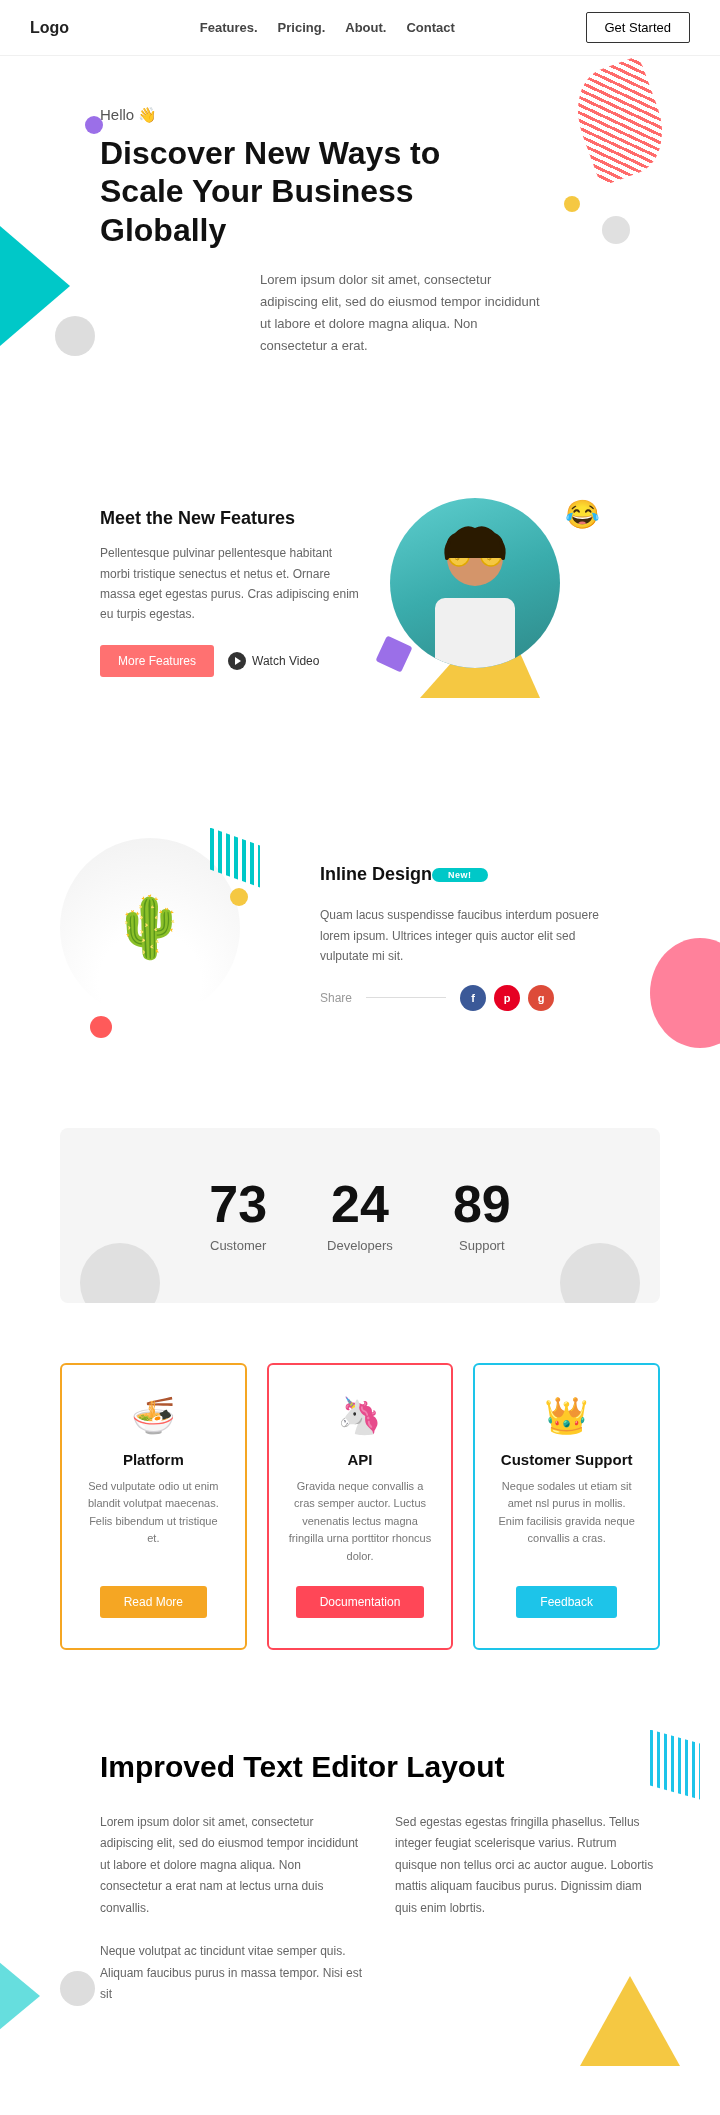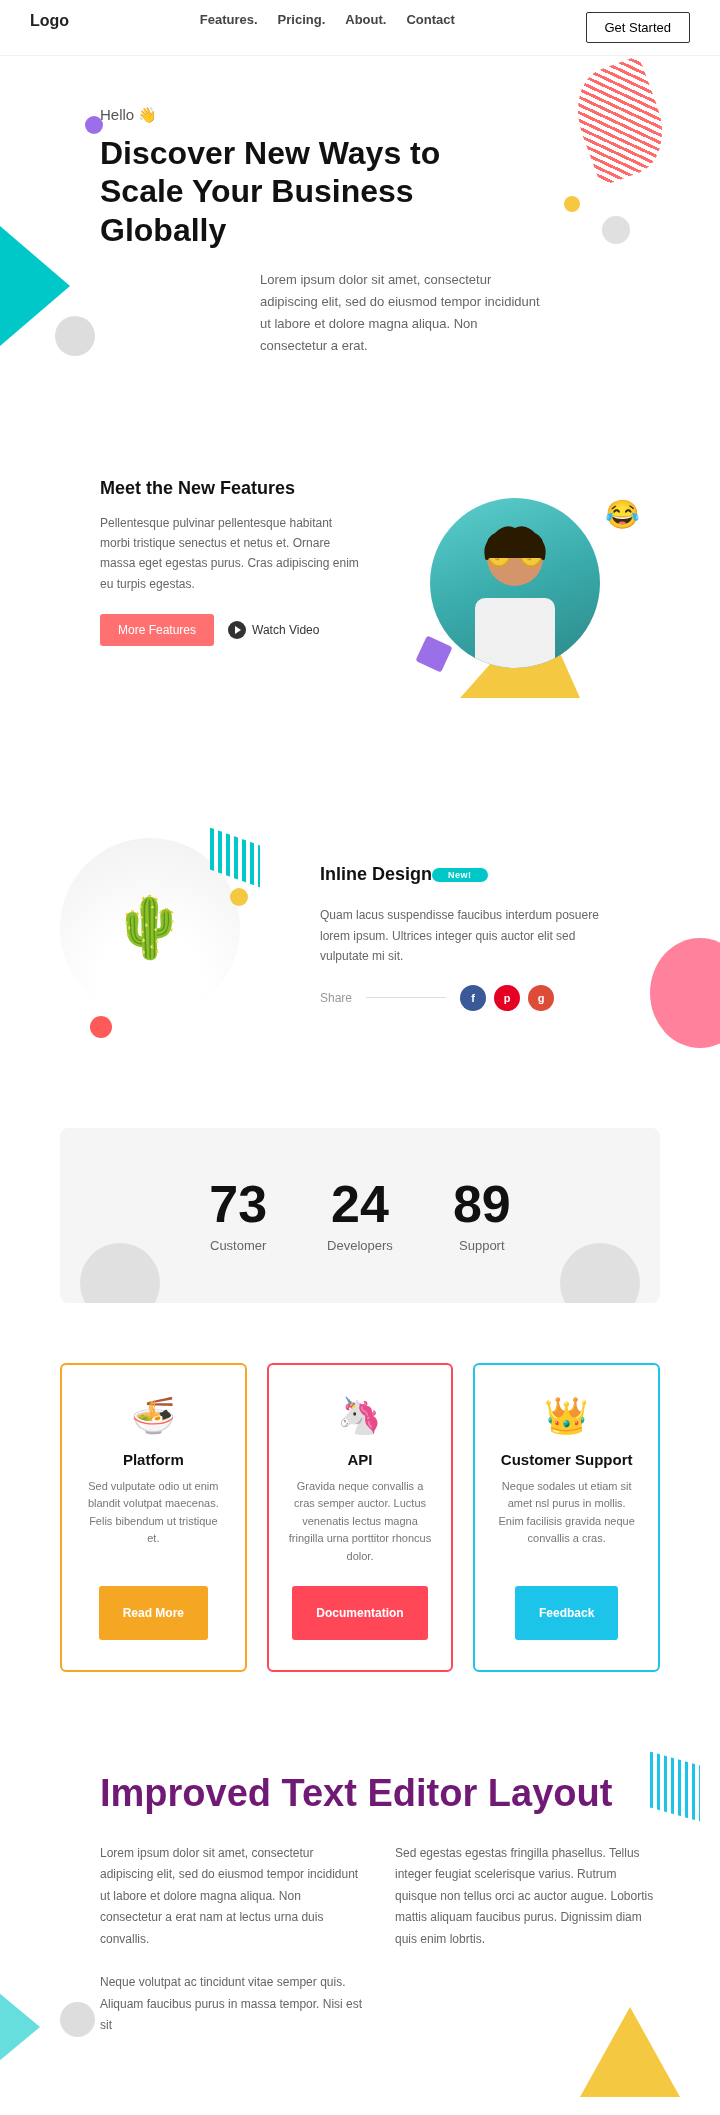--- a/index.html
+++ b/index.html
@@ -1,20 +1,20 @@
 <!DOCTYPE html>
 <html><head>
   <meta charset="utf-8">
   <style>
     * { box-sizing: border-box; margin: 0; padding: 0; }
     body { font-family: 'Helvetica Neue', Arial, sans-serif; background: #fff; color: #333; overflow-x: hidden; width: 720px; }
 
     
     nav {
-      display: flex; justify-content: space-between;
+      display: flex; align-items: center; justify-content: space-between;
       padding: 12px 30px; border-bottom: 1px solid #f0f0f0; position: relative; z-index: 10;
     }
     .nav-logo { font-weight: 700; font-size: 16px; color: #222; }
     .nav-links { display: flex; gap: 20px; }
     .nav-links a { text-decoration: none; color: #444; font-size: 13px; font-weight: bold; }
     .nav-links a:after { content: '.'; }
     .nav-links a:last-child:after { content: ''; }
     .btn-get-started {
       border: 1.5px solid #333; background: #fff; padding: 7px 18px;
       font-size: 13px; cursor: pointer; border-radius: 2px;
@@ -53,21 +53,21 @@
       background: #f5c842; border-radius: 50%;
     }
     .deco-small-circle-gray {
       position: absolute; top: 160px; right: 90px; width: 28px; height: 28px;
       background: #e0e0e0; border-radius: 50%;
     }
 
     
     .features-section {
       position: relative; padding: 60px 60px 60px 100px; overflow: hidden;
-      display: flex; gap: 40px;
+      display: flex; align-items: center; 
     }
     .features-left { max-width: 260px; }
     .features-title { font-size: 18px; font-weight: 800; margin-bottom: 14px; color: #111; }
     .features-desc { font-size: 12px; line-height: 1.7; color: #666; margin-bottom: 20px; }
     .features-buttons { display: flex; align-items: center; gap: 14px; }
     .btn-features {
       background: #ff7171; color: #fff; border: none; padding: 9px 18px;
       font-size: 12px; border-radius: 3px; cursor: pointer;
     }
     .btn-watch { display: flex; align-items: center; gap: 6px; font-size: 12px; color: #333; cursor: pointer; }
@@ -192,33 +192,33 @@
       flex: 1; min-width: 180px; max-width: 200px; display: flex;
       flex-direction: column; align-items: center; text-align: center;
     }
     .card-orange { border-color: #f5a623; }
     .card-red { border-color: #ff4757; }
     .card-blue { border-color: #1dc4e9; }
     .card-emoji { font-size: 36px; margin-bottom: 14px; }
     .card-title { font-size: 15px; font-weight: 800; color: #111; margin-bottom: 10px; }
     .card-desc { font-size: 11px; line-height: 1.6; color: #777; margin-bottom: 20px; flex: 1; }
     .card-btn {
-      padding: 20px 24px; border: none; border-radius: 3px; font-size: 12px;
-      cursor: pointer; font-weight: 700; color: #fff;
+      padding: 9px 24px; border: none; border-radius: 3px; font-size: 12px;
+      cursor: pointer; font-weight: 400; color: #fff;
     }
     .btn-orange { background: #f5a623; }
     .btn-red { background: #ff4757; }
     .btn-blue { background: #1dc4e9; }
 
     
     .blog-section {
       position: relative; padding: 60px 60px 60px 100px; overflow: hidden;
     }
     .blog-tag { font-size: 13px; color: #777; margin-bottom: 8px; }
-    .blog-title { font-size: 38px; font-weight: 900; color: #701a75; margin-bottom: 28px; }
+    .blog-title { font-size: 30px; font-weight: 900; color: #000000; margin-bottom: 28px; }
     .blog-cols { display: flex; gap: 30px; }
     .blog-col { flex: 1; font-size: 12px; line-height: 1.8; color: #666; }
 
     
     .deco-cyan-tri-blog {
       position: absolute; bottom: 20px; left: -20px;
       width: 0; height: 0;
       border-top: 50px solid transparent; border-bottom: 50px solid transparent;
       border-left: 60px solid #00c8c8; opacity: 0.6;
     }

